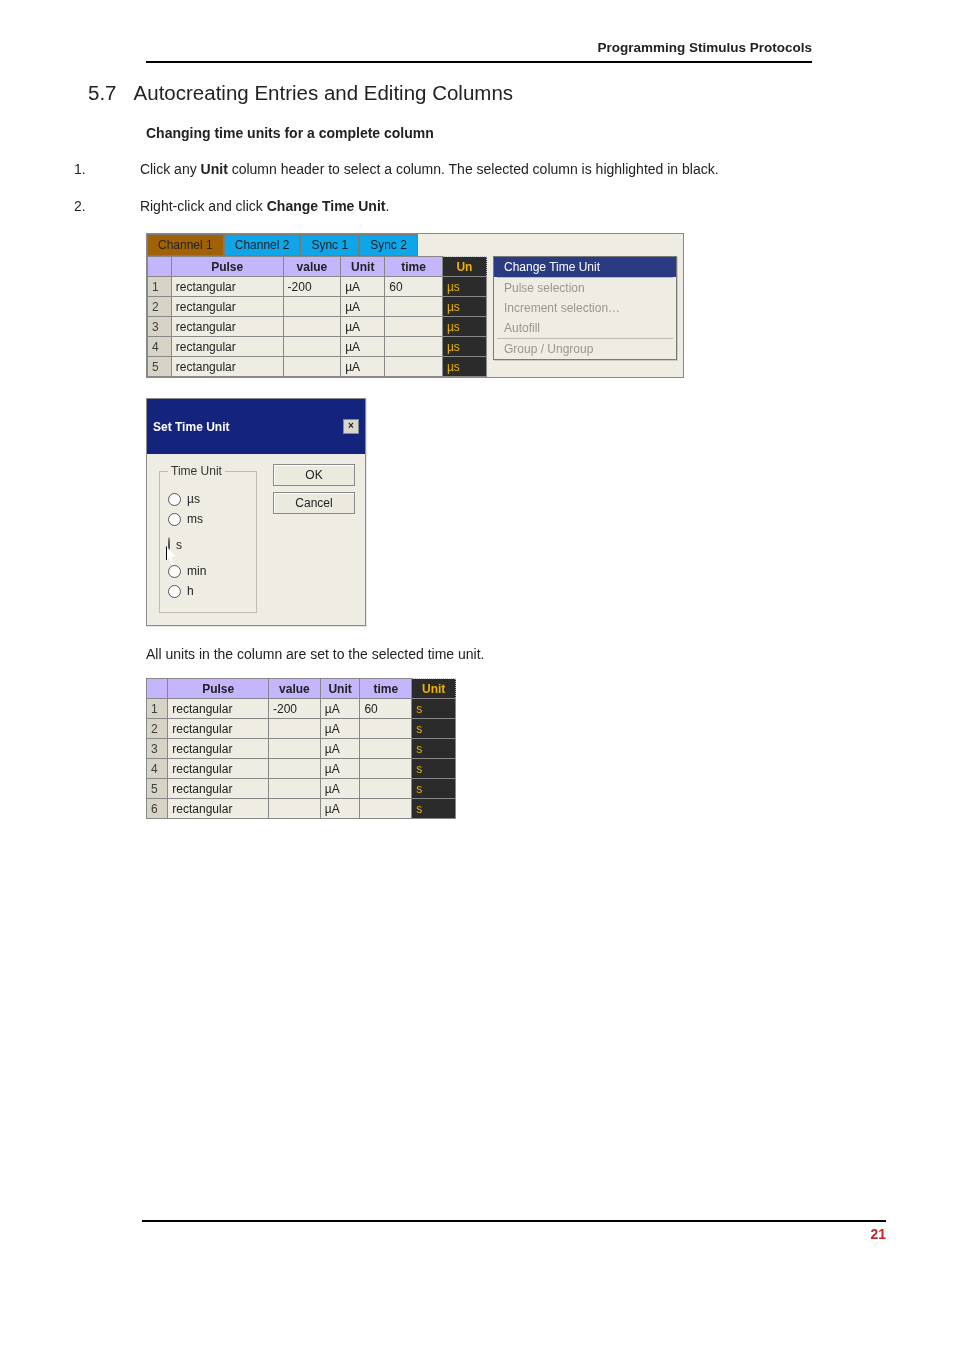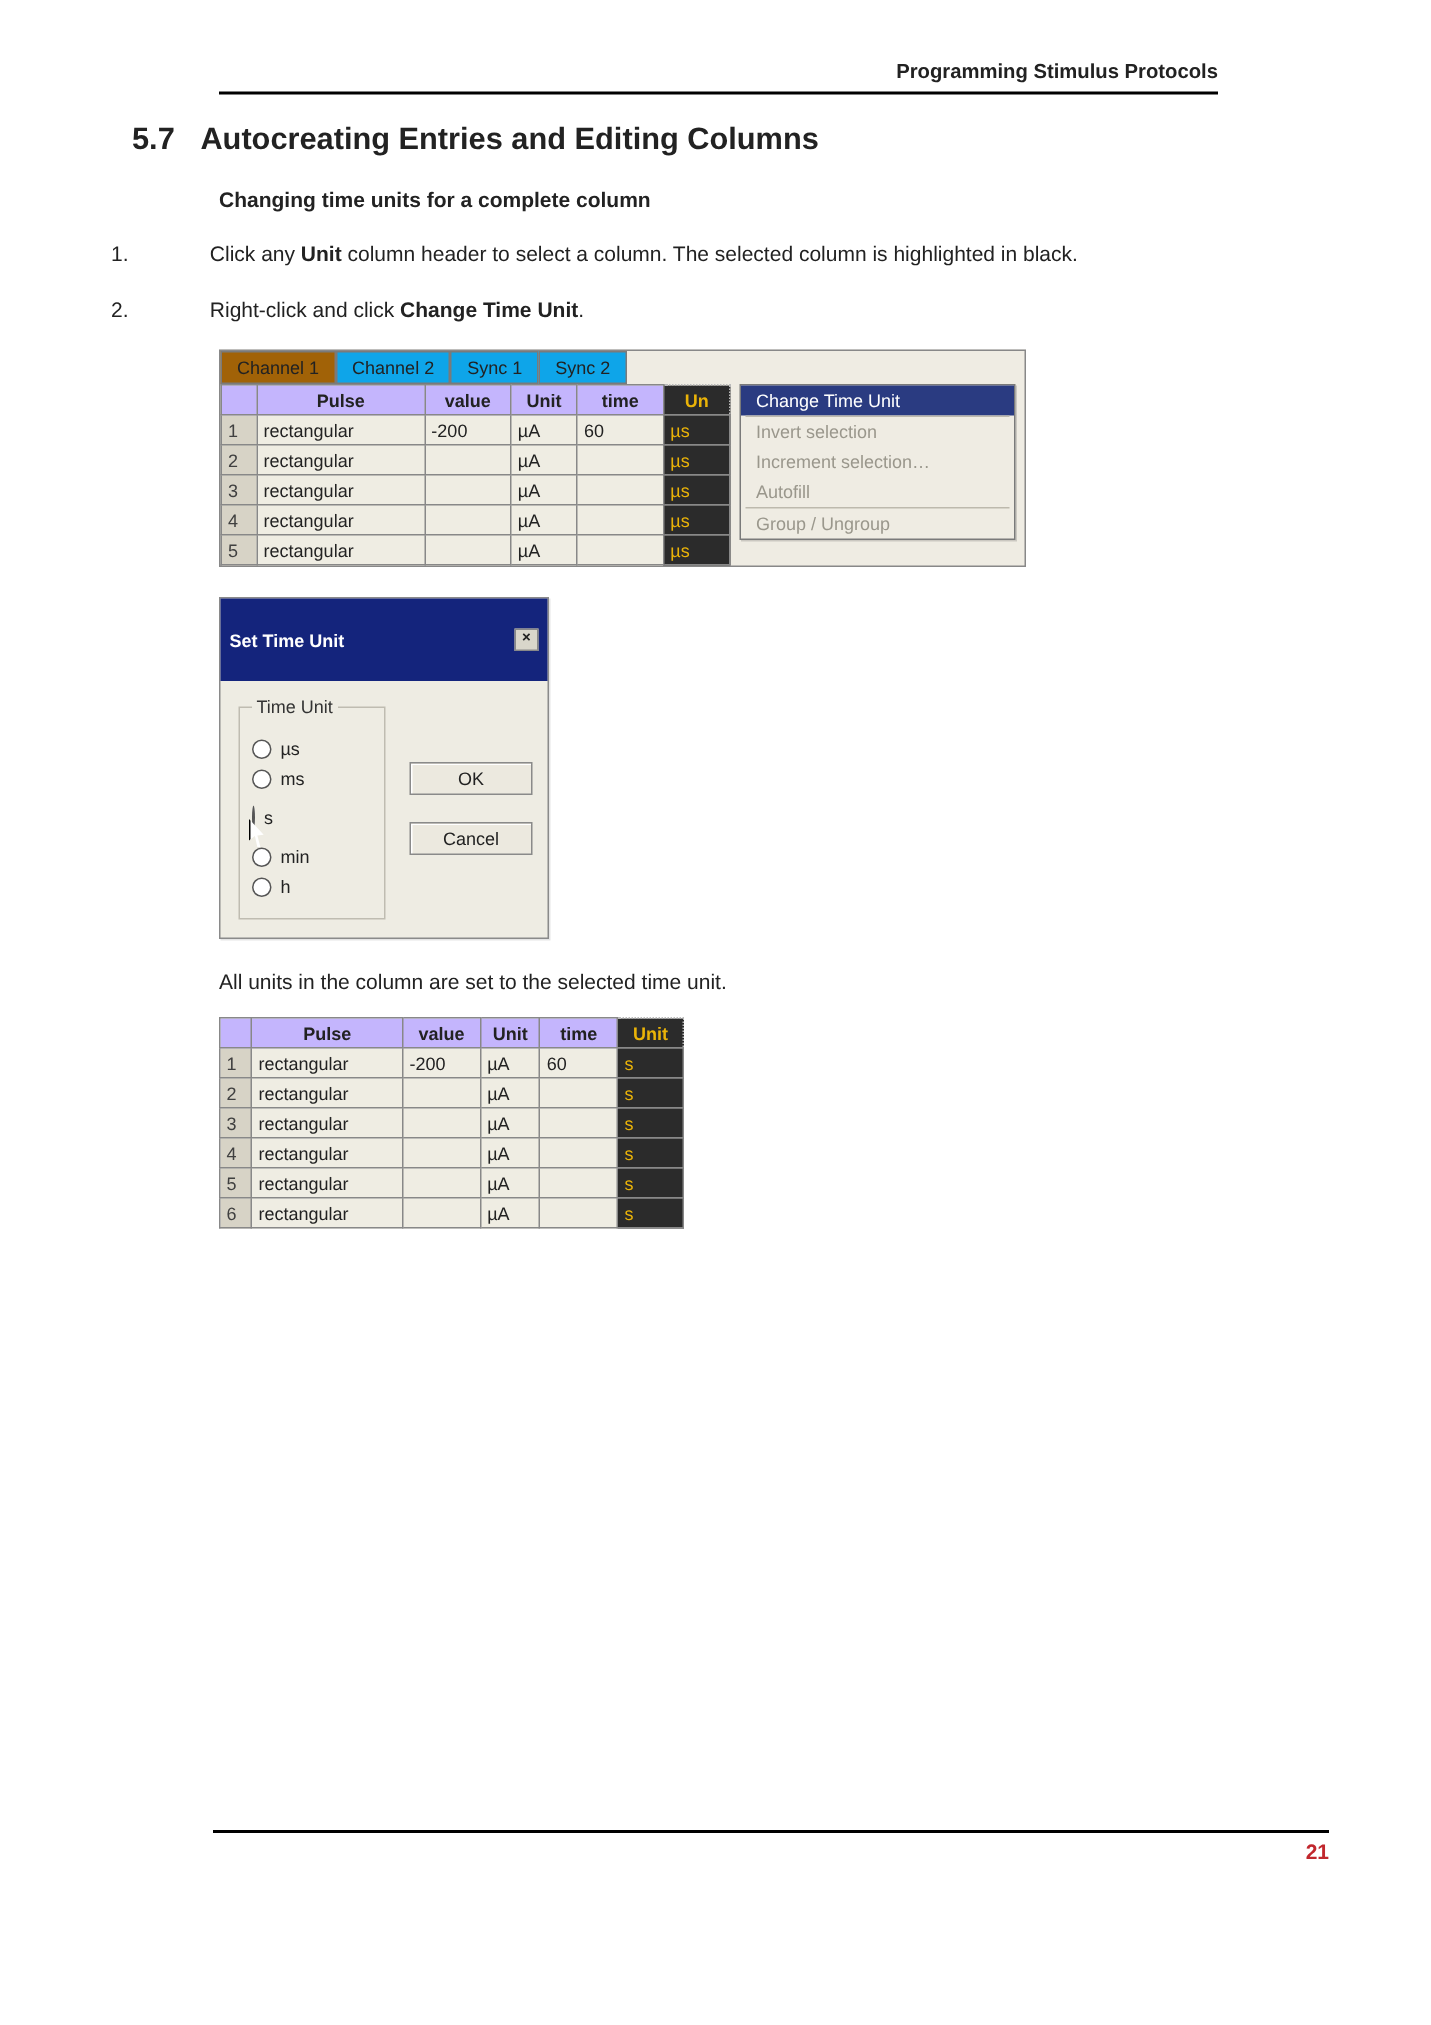--- a/index.html
+++ b/index.html
@@ -20,21 +20,21 @@
   .page-header{
     font-weight:bold;
     font-size:13.5px;
     padding-bottom:6px;
     border-bottom:2.5px solid #000;
     text-align:right;
     margin-bottom:18px;
   }
   h2.section-title{
     font-size:20.5px;
-    font-weight:bold;
+    font-weight:normal;
     margin:0 0 20px -58px;
   }
   h4.sub-title{
     font-size:14px;
     font-weight:bold;
     margin:0 0 18px 0;
   }
   ol.steps{
     margin:0;
     padding:0 0 0 0;
@@ -188,22 +188,21 @@
     background:#fff;
     position:relative;
   }
   .dlg-radio.sel::after{
     content:"";position:absolute;inset:2px;border-radius:50%;background:#222;
   }
   .dlg-btns{
     margin-left:14px;
     display:flex;
     flex-direction:column;
-    justify-content:center;
-    gap:18px;
+    gap:6px;
   }
   .dlg-btn{
     width:80px;
     border:1px solid #8a8a8a;
     background:#ece9df;
     padding:3px 0;
     text-align:center;
     box-shadow:inset 1px 1px 0 #fff;
     font-size:12px;
   }
@@ -324,21 +323,21 @@
               <td>µA</td>
               <td></td>
               <td class="sel">µs</td>
             </tr>
       </tbody>
         </table>
 
       <div class="ctx-menu">
         <div class="ctx-item active">Change Time Unit</div>
         <div class="ctx-sep"></div>
-        <div class="ctx-item">Invert selection</div>
+        <div class="ctx-item">Pulse selection</div>
         <div class="ctx-item">Increment selection…</div>
         <div class="ctx-item">Autofill</div>
         <div class="ctx-sep"></div>
         <div class="ctx-item">Group / Ungroup</div>
       </div>
     </div>
   </div>
 
 
   <div class="indent-block">

